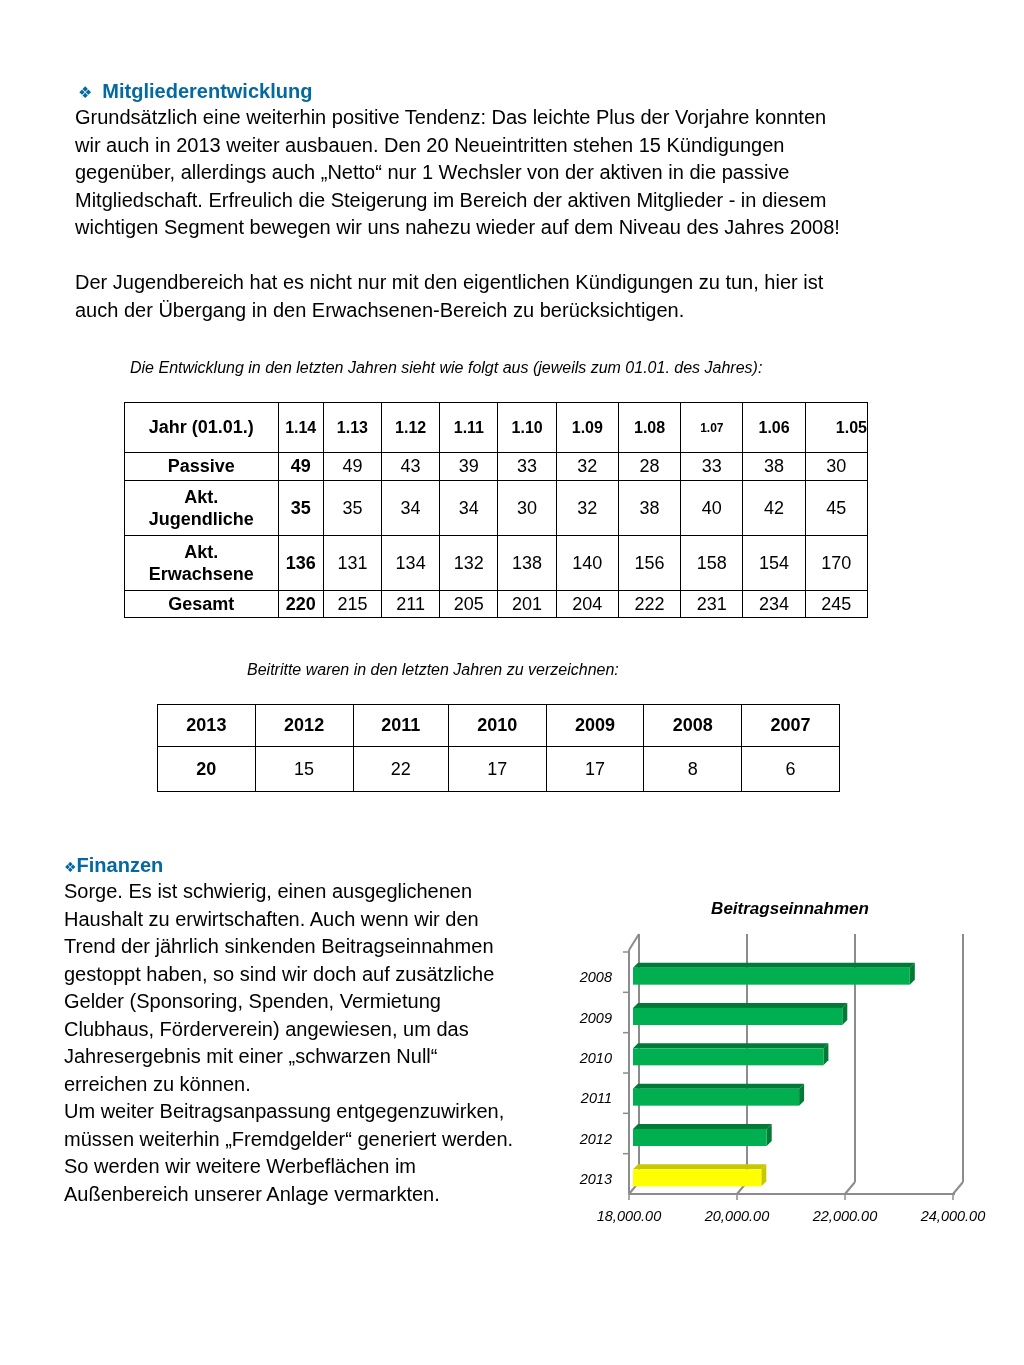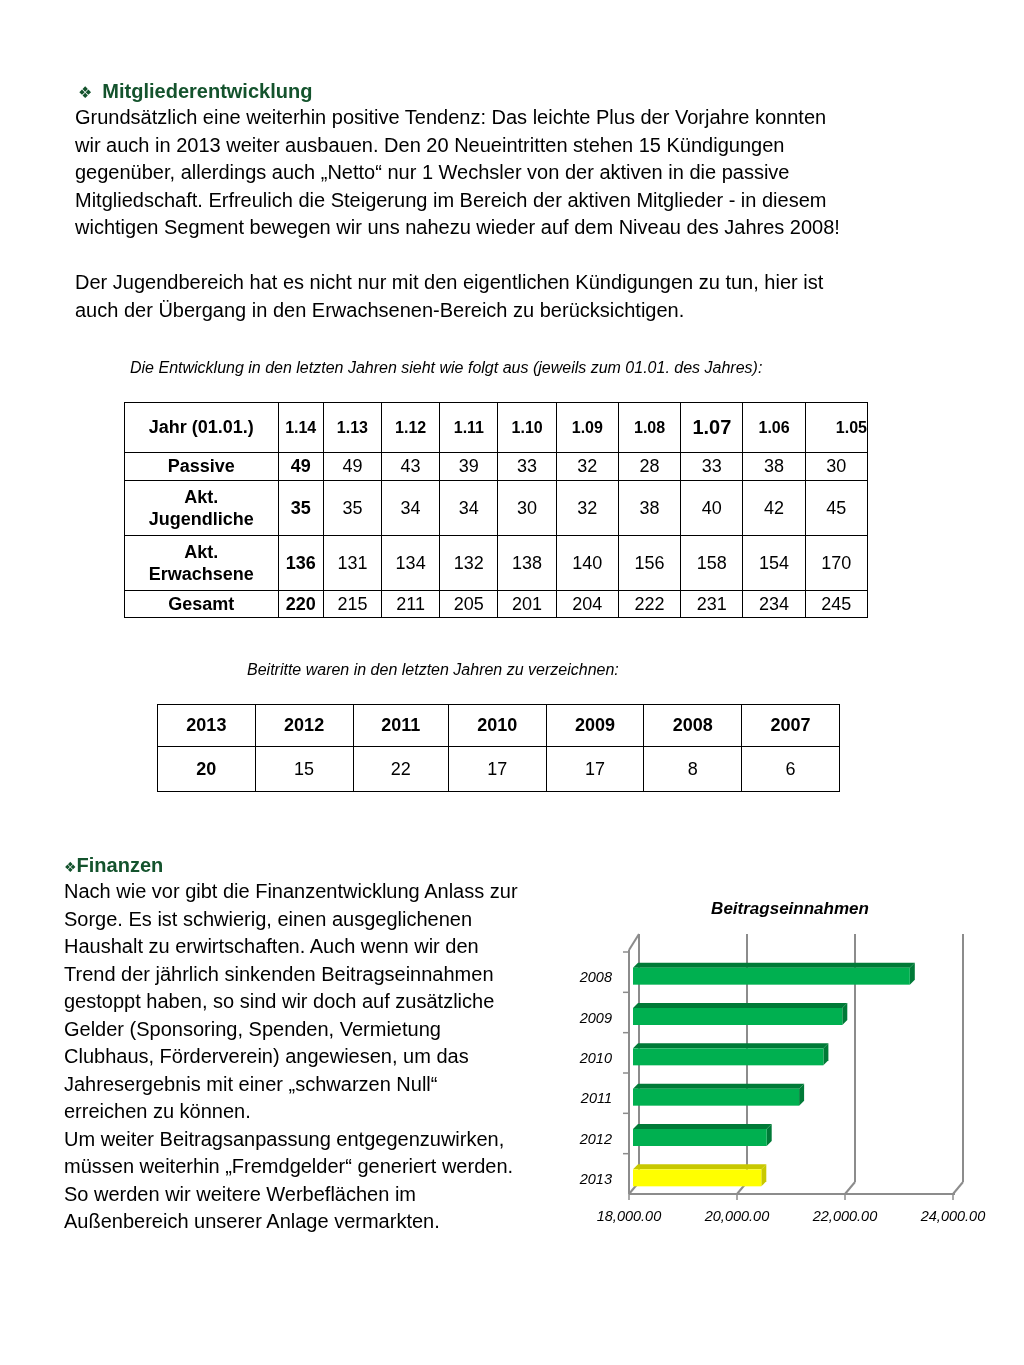--- a/index.html
+++ b/index.html
@@ -1,19 +1,19 @@
 <!DOCTYPE html>
 <html><head>
 <meta charset="utf-8">
 <style>
   html, body { margin: 0; padding: 0; background: #ffffff; }
   body { width: 1024px; height: 1365px; position: relative; overflow: hidden;
          font-family: "Liberation Sans", "DejaVu Sans", sans-serif; color: #000; }
   .abs { position: absolute; }
-  .heading { color: #14532d; font-weight: bold; font-size: 20px; }
+  .heading { color: #0369a1; font-weight: bold; font-size: 20px; }
   .heading .bullet { margin-right: 10px; font-size: 16px; }
   .para { font-size: 20px; line-height: 27.5px; }
   .para p { margin: 0; }
   .caption { font-style: italic; font-size: 16px; }
   table.grid { border-collapse: collapse; position: absolute; }
   table.grid td { border: 1.5px solid #000; text-align: center; padding: 0; font-size: 18px; }
   table.grid td.b { font-weight: bold; }
   table.grid tr.hdr td { font-weight: bold; }
   #chart svg text { font-family: "Liberation Sans", "DejaVu Sans", sans-serif; }
 </style>
@@ -56,21 +56,21 @@
   <tbody>
       <tr class="hdr" style="height:50px;">
     <td style="font-size:18px;margin-left:44px;">Jahr (01.01.)</td>
     <td style="font-size:16px;">1.14</td>
     <td style="font-size:16px;">1.13</td>
     <td style="font-size:16px;">1.12</td>
     <td style="font-size:16px;">1.11</td>
     <td style="font-size:16px;">1.10</td>
     <td style="font-size:16px;">1.09</td>
     <td style="font-size:16px;">1.08</td>
-    <td style="font-size:20px;">1.07</td>
+    <td style="font-size:12px;">1.07</td>
     <td style="font-size:16px;">1.06</td>
     <td style="font-size:16px;text-align:right;">1.05</td>
   </tr>
   <tr style="height:28px;">
     <td class="b">Passive</td>
     <td class="b">49</td>
     <td>49</td>
     <td>43</td>
     <td>39</td>
     <td>33</td>
@@ -151,21 +151,20 @@
     <td>6</td>
   </tr>
 </tbody>
   </table>
 
 <div class="abs heading" style="left:64px; top:854px;">
   <span style="font-size:14px;">❖</span><span>Finanzen</span>
 </div>
 
 <div class="abs para" style="left:64px; top:878px; width:520px;">
-  <p>Nach wie vor gibt die Finanzentwicklung Anlass zur</p>
   <p>Sorge. Es ist schwierig, einen ausgeglichenen</p>
   <p>Haushalt zu erwirtschaften. Auch wenn wir den</p>
   <p>Trend der jährlich sinkenden Beitragseinnahmen</p>
   <p>gestoppt haben, so sind wir doch auf zusätzliche</p>
   <p>Gelder (Sponsoring, Spenden, Vermietung</p>
   <p>Clubhaus, Förderverein) angewiesen, um das</p>
   <p>Jahresergebnis mit einer „schwarzen Null“</p>
   <p>erreichen zu können.</p>
   <p>Um weiter Beitragsanpassung entgegenzuwirken,</p>
   <p>müssen weiterhin „Fremdgelder“ generiert werden.</p>

